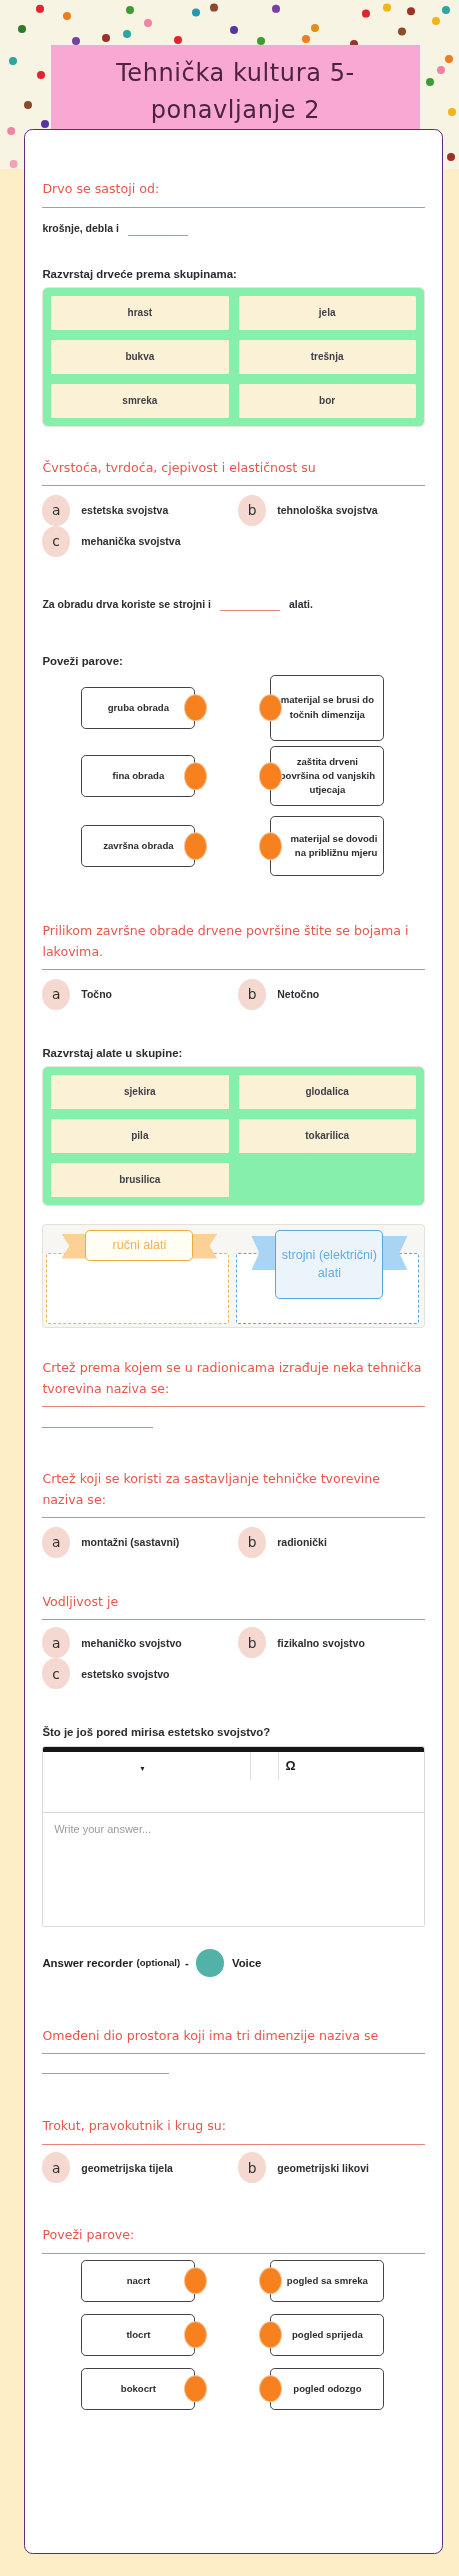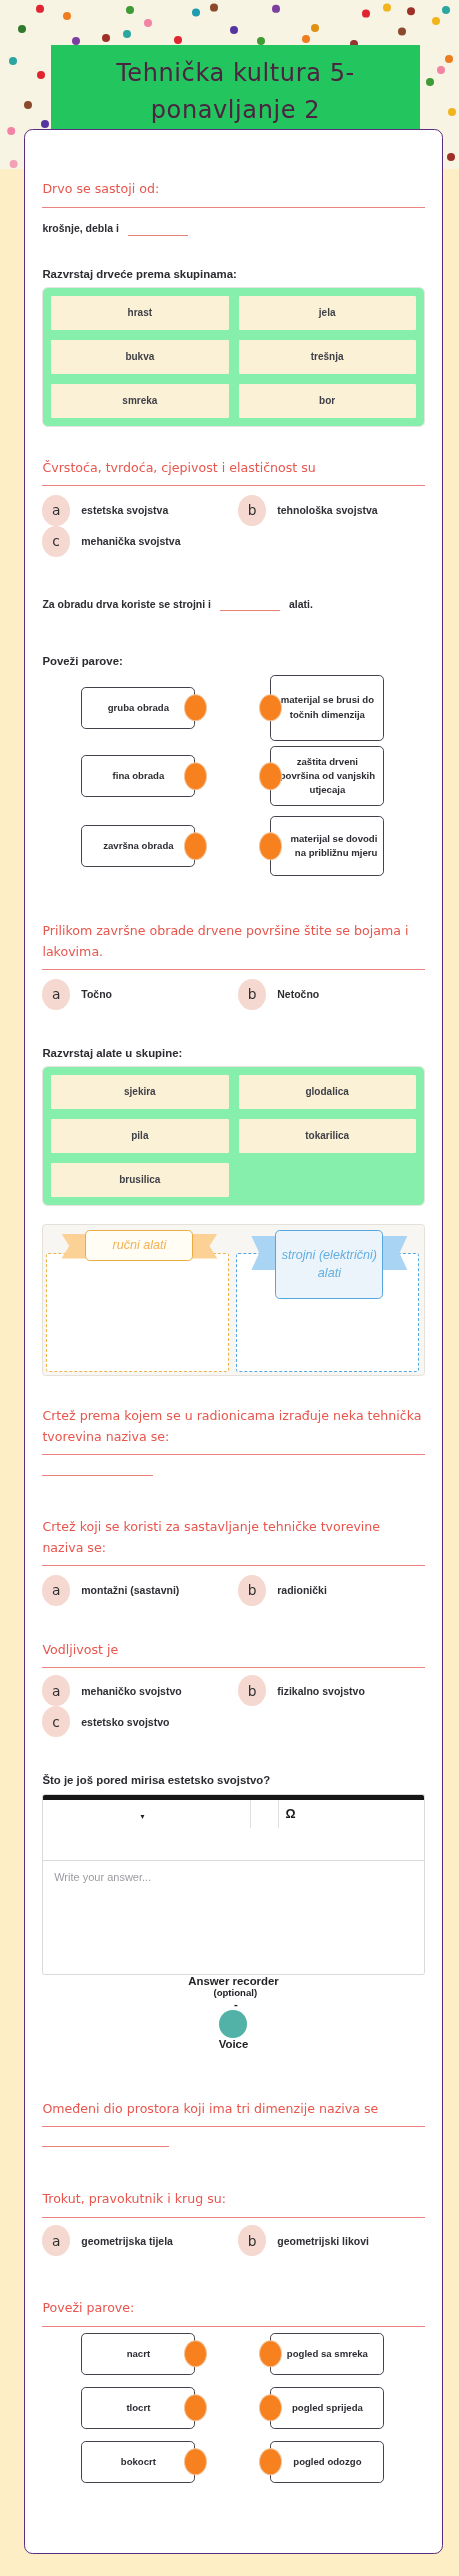--- a/index.html
+++ b/index.html
@@ -12,21 +12,21 @@
     box-shadow:
       36px 4.8px 0 0 #e02531,126px 6px 0 0 #3e9b36,210px 3.6px 0 0 #8a4a2b,272px 4.8px 0 0 #7b3fa0,
       383px 3.6px 0 0 #f2b41c,442px 6px 0 0 #2ba6a0,63px 12px 0 0 #ef7d1f,192px 8.4px 0 0 #1f9ab1,
       362px 9.6px 0 0 #e02531,18px 25px 0 0 #2f7a2c,102px 34px 0 0 #9e3127,144px 19px 0 0 #f283a5,
       230px 26px 0 0 #5635a0,311px 24px 0 0 #e09112,398px 27.5px 0 0 #8a4a2b,432px 17px 0 0 #f2b41c,
       174px 36px 0 0 #e02531,257px 37px 0 0 #3e9b36,350px 40px 0 0 #97342f,72px 37px 0 0 #7b3fa0,
       123px 30px 0 0 #2ba6a0,407px 7.2px 0 0 #9e3127,9px 57px 0 0 #2ba6a0,37px 71px 0 0 #e02531,
       24px 101px 0 0 #8a4a2b,7.2px 127px 0 0 #f283a5,41px 120px 0 0 #5635a0,29px 147px 0 0 #3e9b36,
       9.6px 160px 0 0 #f4a0b5,445px 55px 0 0 #ef7d1f,426px 78px 0 0 #3e9b36,448px 108px 0 0 #f2b41c,
       429px 136px 0 0 #8a4a2b,447px 153px 0 0 #9e3127,437px 66px 0 0 #f283a5,302px 35px 0 0 #ef7d1f;}
-  #title-banner{position:absolute;left:51px;top:45px;width:369px;height:125px;background:#22c55e;text-align:center;}
+  #title-banner{position:absolute;left:51px;top:45px;width:369px;height:125px;background:#f9a8d4;text-align:center;}
   #title-banner .t-line{font-family:"DejaVu Sans",sans-serif;color:#4c2340;font-size:24px;line-height:37px;letter-spacing:0.6px;}
   #title-banner .t-line:first-child{margin-top:9.6px;}
 
   
   #card{position:absolute;left:24px;top:129px;width:419px;height:2425px;background:#ffffff;
         border:1.8px solid #5b2c7f;border-radius:8.4px;box-sizing:border-box;}
   #card-inner{padding:0 17.4px;}
 
   
   .q-title{font-family:"DejaVu Sans",sans-serif;color:#e8564e;font-size:12.6px;line-height:20.4px;
@@ -195,21 +195,21 @@
 
       <div class="q-label" style="margin-top:37px;">Razvrstaj alate u skupine:</div>
       <div class="tilebox" style="margin-top:7.2px;">
         <div class="tile">sjekira</div>
         <div class="tile">glodalica</div>
         <div class="tile">pila</div>
         <div class="tile">tokarilica</div>
         <div class="tile">brusilica</div>
       </div>
 
-      <div class="group-box" style="margin-top:18.6px;height:152px;font-style:italic;">
+      <div class="group-box" style="margin-top:18.6px;height:104px;">
         <div class="zone orange" style="top:28px;bottom:3px;"></div>
         <div class="zone blue" style="top:28px;bottom:3px;"></div>
         <div class="ribbon orange" style="left:96px;top:4.8px;">
           <div class="tail tl small"></div>
           <div class="tail tr small"></div>
           <div class="rb-box" style="min-height:31px;">ručni alati</div>
         </div>
         <div class="ribbon blue" style="left:286px;top:4.8px;">
           <div class="tail tl big"></div>
           <div class="tail tr big"></div>
@@ -254,21 +254,21 @@
         <div class="editor-toolbar">
           <span class="tb-caret">▾</span>
           <span class="tb-sep" style="left:207px;"></span>
           <span class="tb-sep" style="left:235px;"></span>
           <span class="tb-omega">Ω</span>
         </div>
         <div class="editor-body">
           <textarea placeholder="Write your answer..." style=""></textarea>
         </div>
       </div>
-      <div class="recorder" style="margin-top:0;flex-direction:column;">
+      <div class="recorder" style="margin-top:22px;">
         <span class="rec-main">Answer recorder</span>
         <span class="rec-opt">(optional)</span>
         <span class="rec-dash">-</span>
         <button class="voice-btn"></button>
         <span class="rec-voice">Voice</span>
       </div>
 
       <div class="q-title" style="margin-top:49px;">Omeđeni dio prostora koji ima tri dimenzije naziva se</div>
       <div class="blank-solo" style="margin-top:18px;width:127px;"></div>
 

